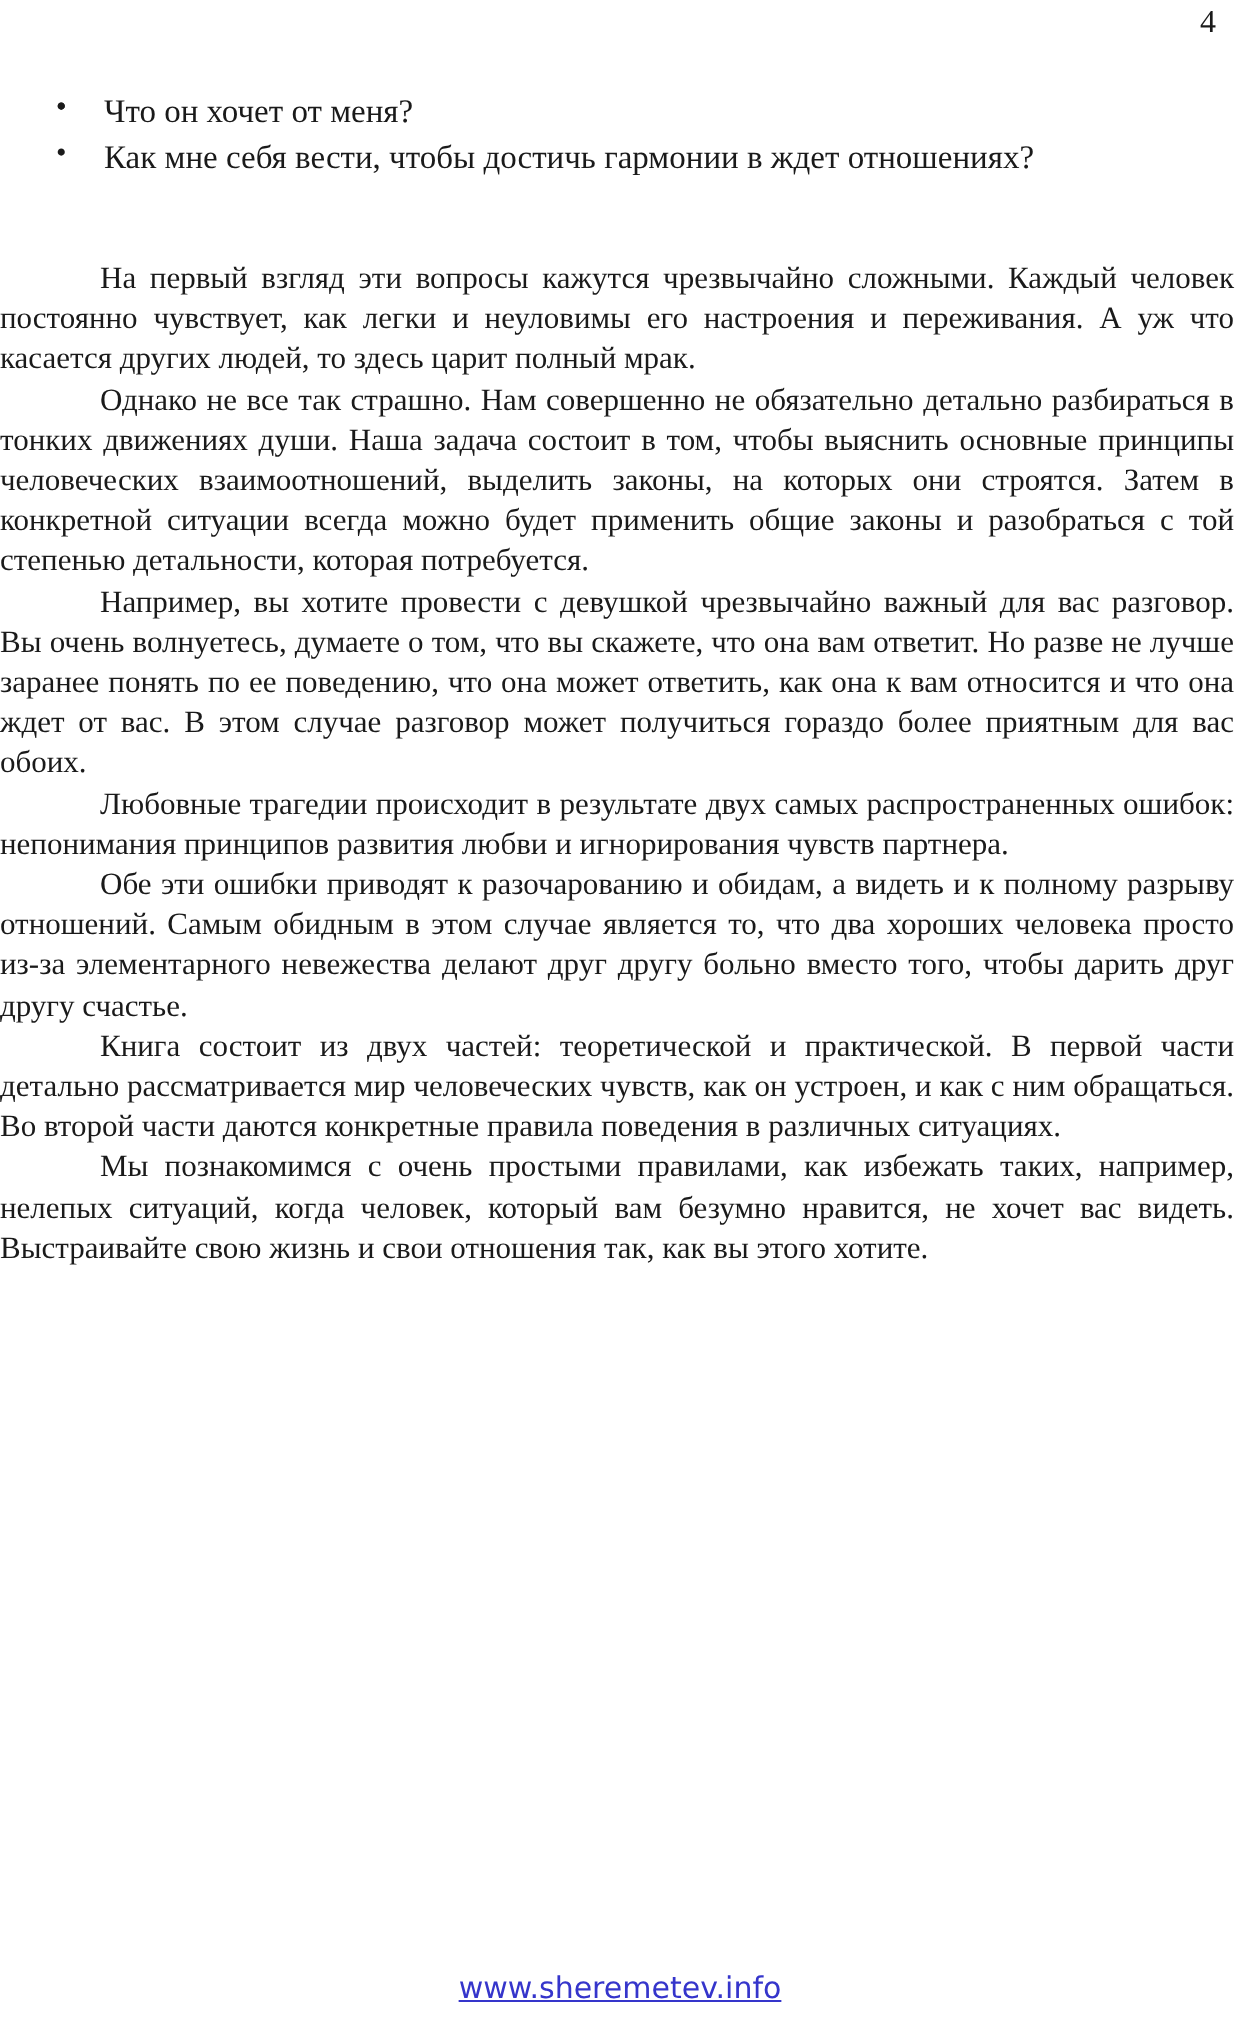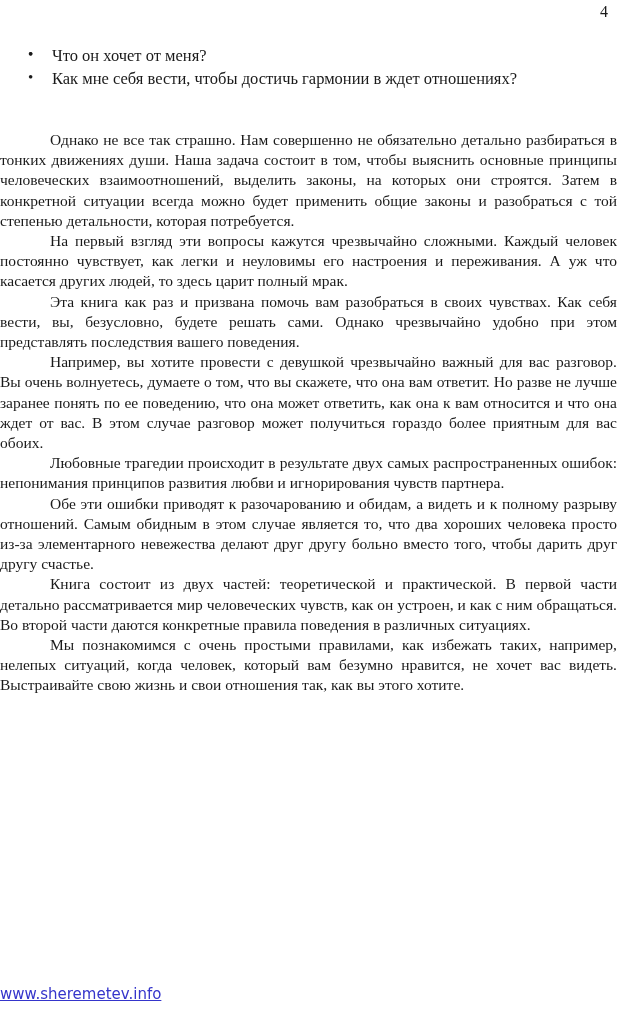--- a/index.html
+++ b/index.html
@@ -62,20 +62,21 @@
   .content p {
     margin: 0;
     padding: 0;
     text-indent: 50px;
   }
   .footer {
     position: absolute;
     top: 985px;
     left: 0;
     width: 100%;
+    text-align: center;
   }
   .footer a {
     font-family: "DejaVu Sans", "Liberation Sans", sans-serif;
     font-size: 15px;
     color: var(--link);
     text-decoration: underline;
     cursor: pointer;
   }
 </style>
 </head>
@@ -93,23 +94,22 @@
       <span class="bullet">•</span>
       <span>Что он хочет от меня?</span>
     </li>
     <li>
       <span class="bullet">•</span>
       <span>Как мне себя вести, чтобы достичь гармонии в ждет отношениях?</span>
     </li>
   </ul>
 
   <div class="content">
+    <p>На первый взгляд эти вопросы кажутся чрезвычайно сложными. Каждый человек постоянно чувствует, как легки и неуловимы его настроения и переживания. А уж что касается других людей, то здесь царит полный мрак.</p>
     <p>Однако не все так страшно. Нам совершенно не обязательно детально разбираться в тонких движениях души. Наша задача состоит в том, чтобы выяснить основные принципы человеческих взаимоотношений, выделить законы, на которых они строятся. Затем в конкретной ситуации всегда можно будет применить общие законы и разобраться с той степенью детальности, которая потребуется.</p>
-    <p>На первый взгляд эти вопросы кажутся чрезвычайно сложными. Каждый человек постоянно чувствует, как легки и неуловимы его настроения и переживания. А уж что касается других людей, то здесь царит полный мрак.</p>
-    <p>Эта книга как раз и призвана помочь вам разобраться в своих чувствах. Как себя вести, вы, безусловно, будете решать сами. Однако чрезвычайно удобно при этом представлять последствия вашего поведения.</p>
     <p>Например, вы хотите провести с девушкой чрезвычайно важный для вас разговор. Вы очень волнуетесь, думаете о том, что вы скажете, что она вам ответит. Но разве не лучше заранее понять по ее поведению, что она может ответить, как она к вам относится и что она ждет от вас. В этом случае разговор может получиться гораздо более приятным для вас обоих.</p>
     <p>Любовные трагедии происходит в результате двух самых распространенных ошибок: непонимания принципов развития любви и игнорирования чувств партнера.</p>
     <p>Обе эти ошибки приводят к разочарованию и обидам, а видеть и к полному разрыву отношений. Самым обидным в этом случае является то, что два хороших человека просто из-за элементарного невежества делают друг другу больно вместо того, чтобы дарить друг другу счастье.</p>
     <p>Книга состоит из двух частей: теоретической и практической. В первой части детально рассматривается мир человеческих чувств, как он устроен, и как с ним обращаться. Во второй части даются конкретные правила поведения в различных ситуациях.</p>
     <p>Мы познакомимся с очень простыми правилами, как избежать таких, например, нелепых ситуаций, когда человек, который вам безумно нравится, не хочет вас видеть. Выстраивайте свою жизнь и свои отношения так,  как вы этого хотите.</p>
   </div>
 
   <div class="footer">
     <a>www.sheremetev.info</a>
   </div>

